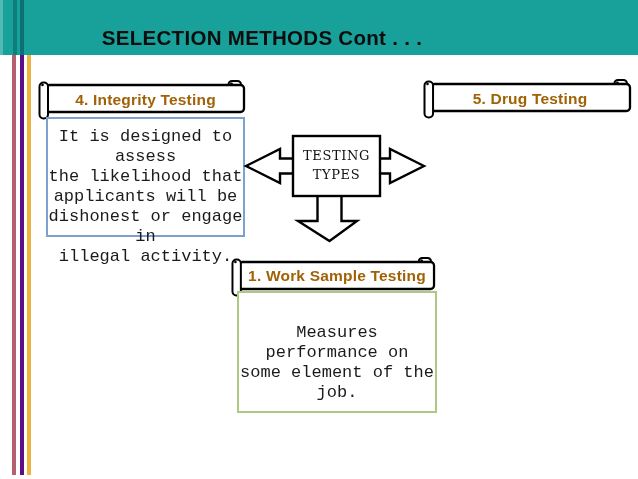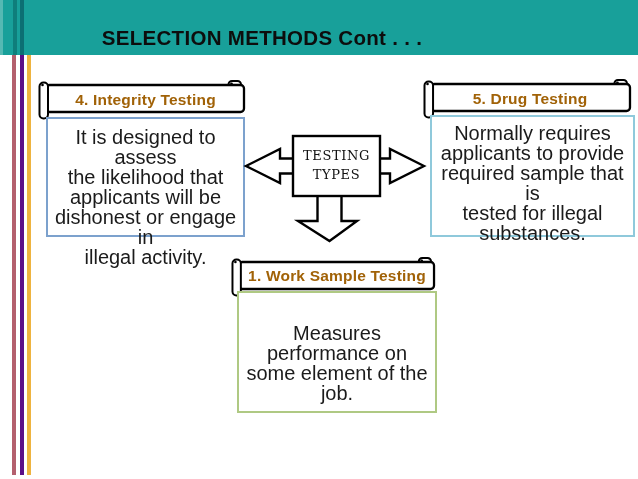--- a/index.html
+++ b/index.html
@@ -26,21 +26,21 @@
   }
   
   .banner-svg { position:absolute; }
   .banner-title {
     position:absolute; text-align:center; font-weight:bold;
     font-size:15.5px; color:#a16207; letter-spacing:0.2px;
   }
   
   .body-box {
     position:absolute; box-sizing:border-box; background:#fff;
-    font-family:Liberation Sans, sans-serif; font-size:20px; line-height:20px;
+    font-family:Liberation Mono, monospace; font-size:17px; line-height:20px;
     text-align:center; white-space:pre-line; color:#1b1b1b;
   }
   .box-integrity { left:46px;  top:117px; width:199px; height:120px; border:2px solid #7CA1CD; padding-top:8px; }
   .box-drug      { left:430px; top:115px; width:205px; height:122px; border:2px solid #8FC9DB; padding-top:6px; }
   .box-work      { left:237px; top:291px; width:200px; height:122px; border:2px solid #AFC983; padding-top:30px; }
   
   .center-svg { position:absolute; left:240px; top:130px; }
   .center-label {
     position:absolute; left:293px; top:146px; width:87px; text-align:center;
     font-family:"DejaVu Serif", serif; font-weight:normal; font-size:13px;
@@ -81,25 +81,20 @@
 illegal activity.</div>
 
   <svg class="banner-svg" style="left:423px;top:78px;" width="209" height="42" viewBox="0 0 208 42" preserveAspectRatio="none">
     <rect x="190.5" y="2" width="12.5" height="12" rx="3.5" fill="#fff" stroke="#000" stroke-width="2"></rect>
     <circle cx="193.5" cy="5" r="1.4" fill="#000"></circle>
     <rect x="8" y="6" width="198" height="27" rx="3.5" fill="#fff" stroke="#000" stroke-width="2.3"></rect>
     <rect x="1.5" y="3.5" width="8.5" height="36" rx="4" fill="#fff" stroke="#000" stroke-width="2"></rect>
     <circle cx="4.5" cy="6" r="1.3" fill="#000"></circle>
   </svg>
   <div class="banner-title ttl-drug">5. Drug Testing</div>
-  <div class="body-box box-drug">Normally requires
-applicants to provide
-required sample that is
-tested for illegal
-substances.</div>
 
   <svg class="banner-svg" style="left:231px;top:256px;" width="205" height="42" viewBox="0 0 208 42" preserveAspectRatio="none">
     <rect x="190.5" y="2" width="12.5" height="12" rx="3.5" fill="#fff" stroke="#000" stroke-width="2"></rect>
     <circle cx="193.5" cy="5" r="1.4" fill="#000"></circle>
     <rect x="8" y="6" width="198" height="27" rx="3.5" fill="#fff" stroke="#000" stroke-width="2.3"></rect>
     <rect x="1.5" y="3.5" width="8.5" height="36" rx="4" fill="#fff" stroke="#000" stroke-width="2"></rect>
     <circle cx="4.5" cy="6" r="1.3" fill="#000"></circle>
   </svg>
   <div class="banner-title ttl-work">1. Work Sample Testing</div>
   <div class="body-box box-work">Measures performance on

